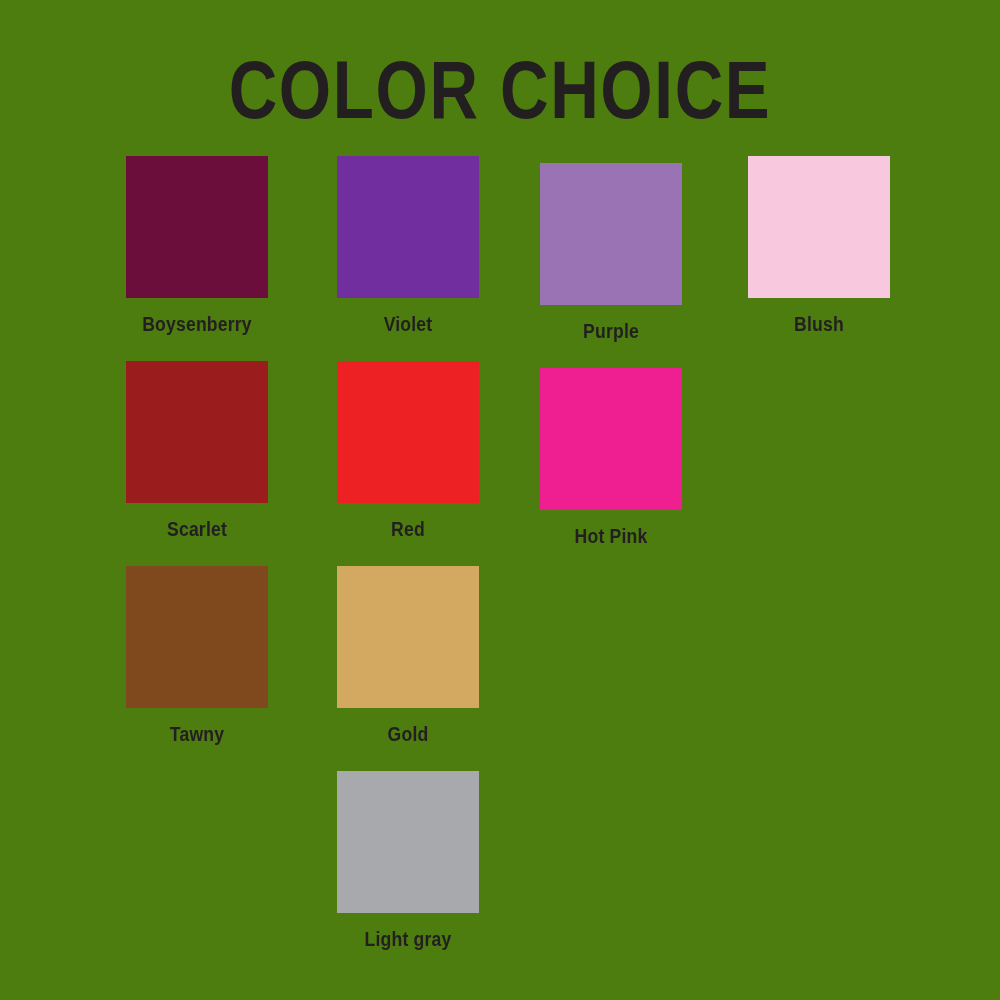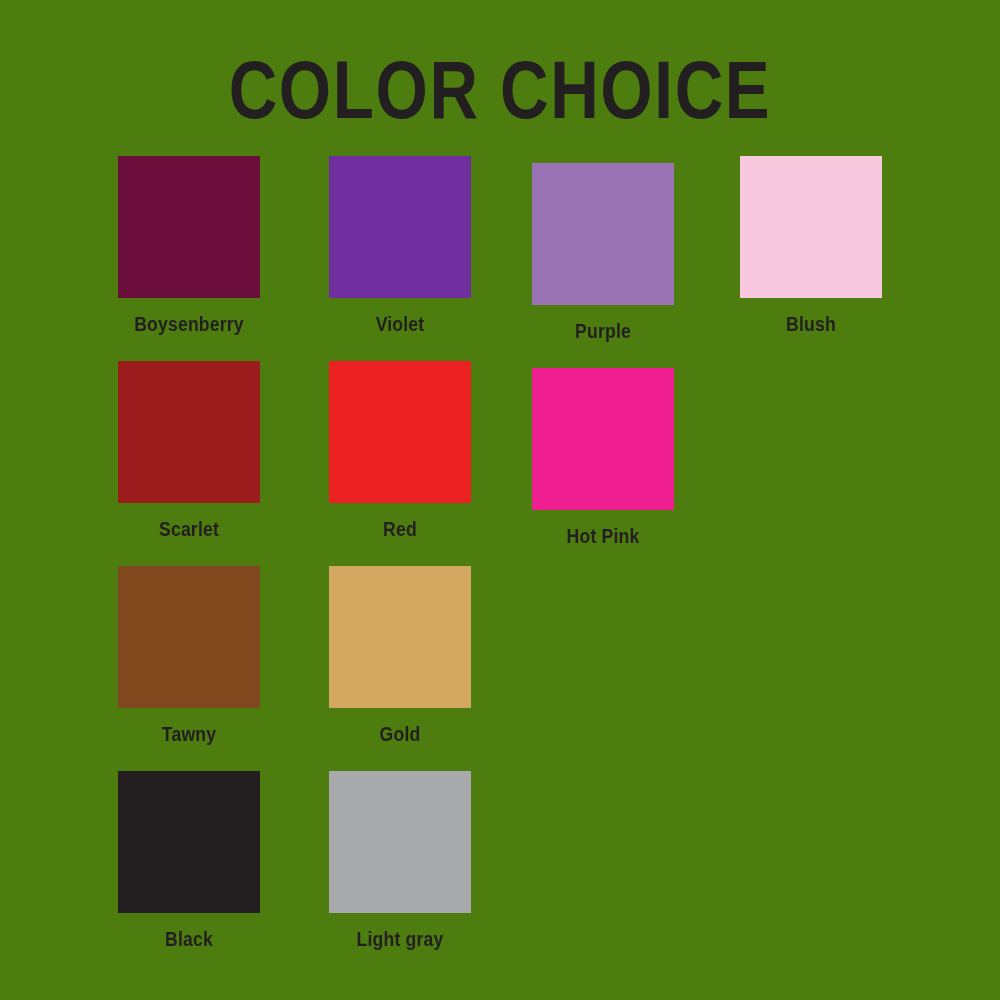--- a/index.html
+++ b/index.html
@@ -36,21 +36,21 @@
     color: #231f20;
     transform: scaleX(0.82);
     transform-origin: 50% 50%;
     white-space: nowrap;
   }
 
   
   #grid {
     position: absolute;
     top: 156px;
-    left: 118px;
+    left: 126px;
     width: 770px;
   }
 
   .row {
     position: relative;
     height: 205px;
   }
 
   .cell {
     position: absolute;
@@ -133,24 +133,20 @@
         <span class="swatch" style="background-color: rgb(127, 73, 29);"></span>
         <div class="swatch-label" style="color: rgb(35, 31, 32);">Tawny</div>
       </div>
       <div class="cell col1">
         <span class="swatch" style="background-color: rgb(211, 169, 97);"></span>
         <div class="swatch-label" style="color: rgb(35, 31, 32);">Gold</div>
       </div>
     </div>
 
     <div class="row">
-      <div class="cell col0">
-        <span class="swatch" style="background-color: rgb(35, 31, 32);"></span>
-        <div class="swatch-label" style="color: rgb(35, 31, 32);">Black</div>
-      </div>
       <div class="cell col1">
         <span class="swatch" style="background-color: rgb(167, 169, 172);"></span>
         <div class="swatch-label" style="color: rgb(35, 31, 32);">Light gray</div>
       </div>
     </div>
 
   </div>
 </div>
 
 </body></html>

